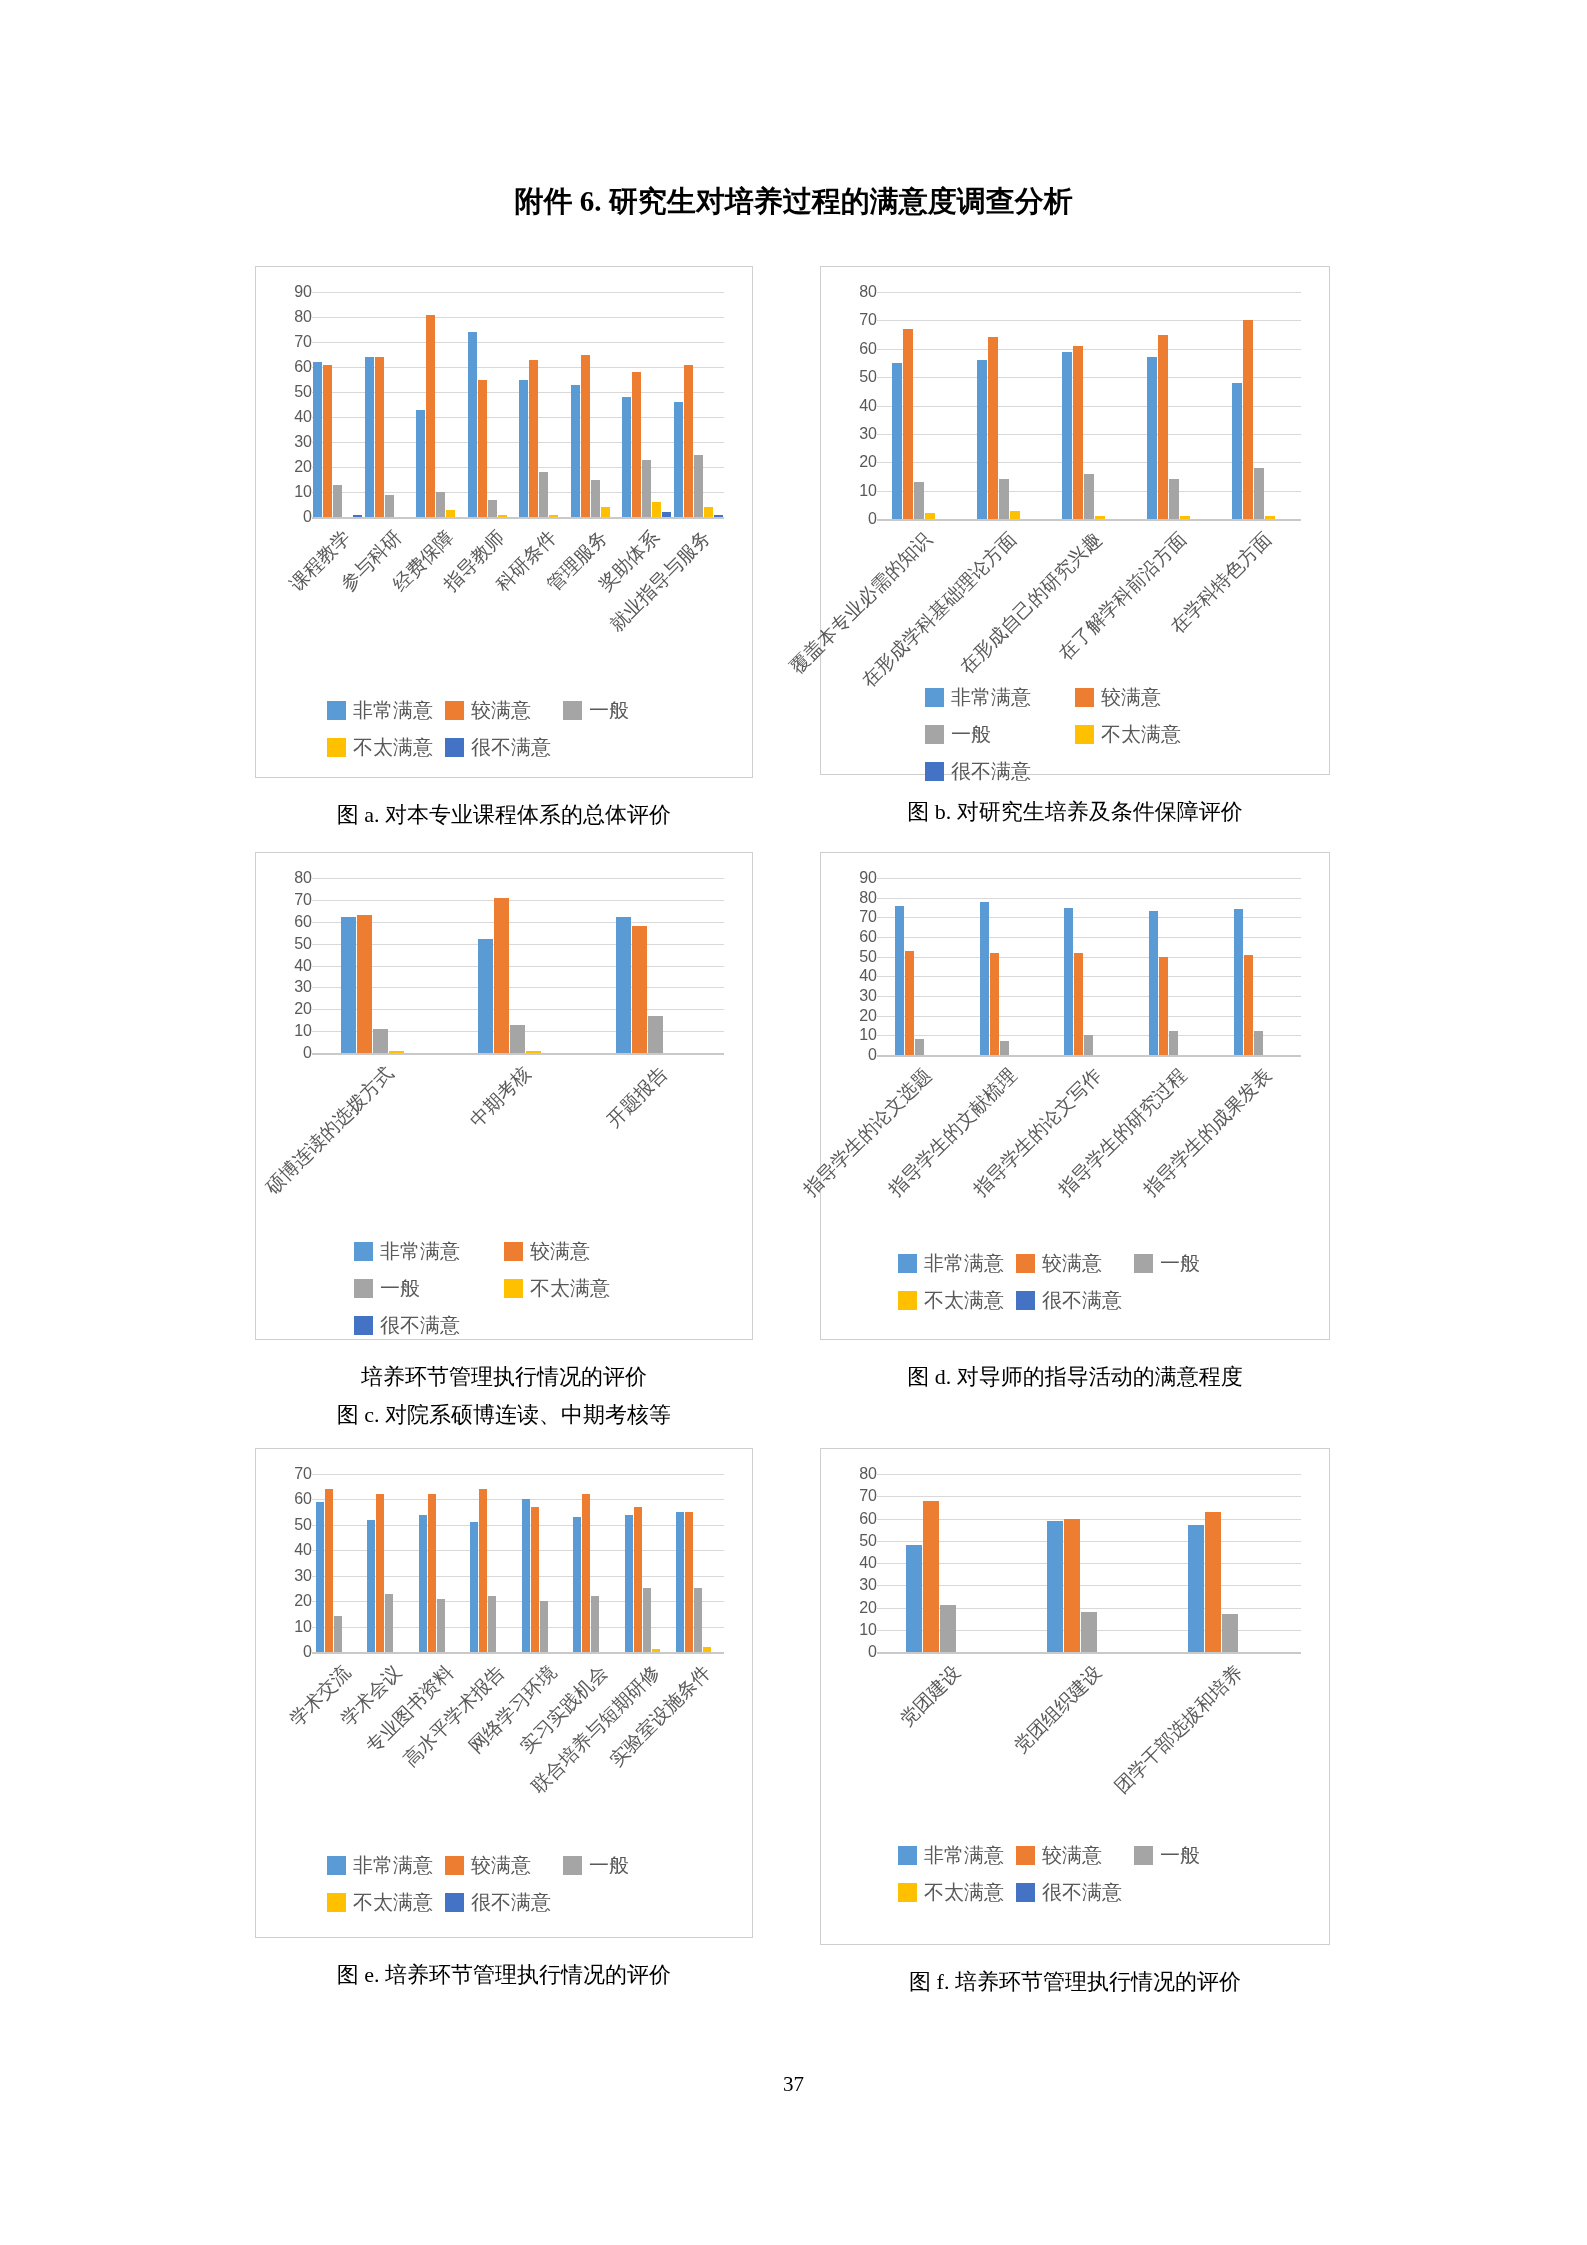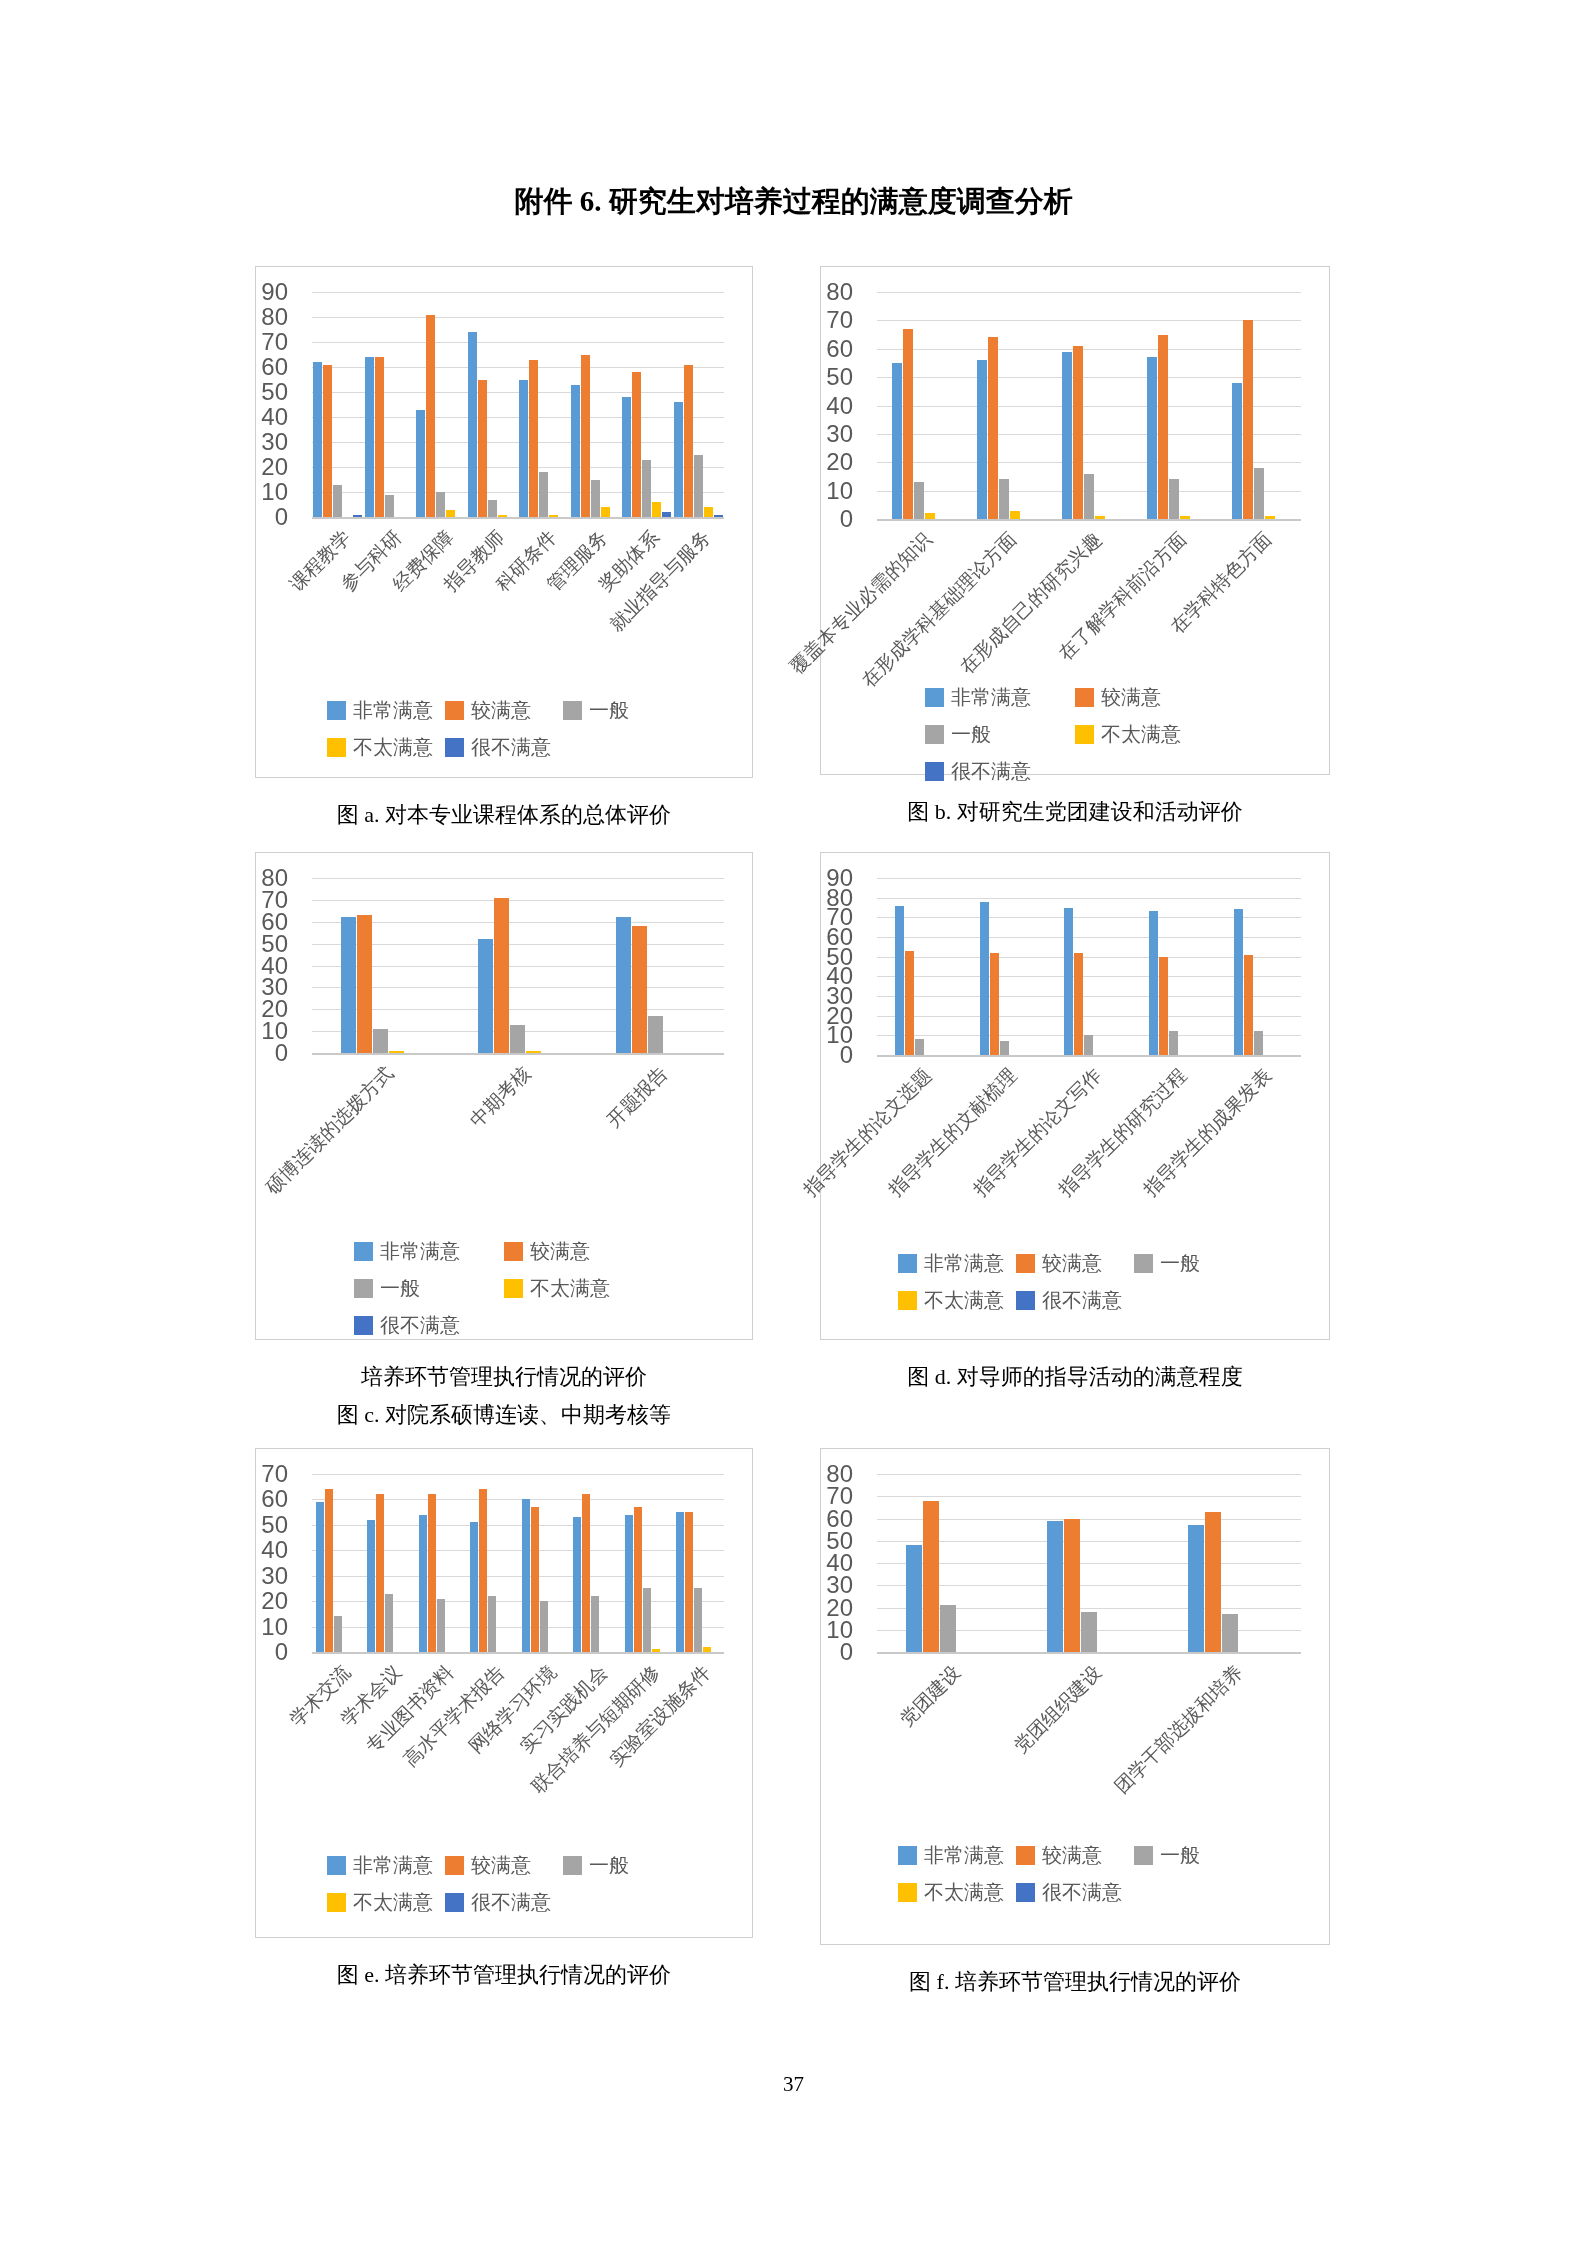--- a/index.html
+++ b/index.html
@@ -4,21 +4,21 @@
 <style>
   html,body{margin:0;padding:0;background:#fff;}
   body{font-family:"Liberation Sans",sans-serif;}
   #page{position:relative;width:1587px;height:2245px;background:#fff;overflow:hidden;}
   .title{position:absolute;top:182px;left:0;width:100%;text-align:center;
          font-family:"Liberation Serif",serif;font-weight:bold;font-size:29px;color:#000;}
   .cell{position:absolute;}
   .chart-card{background:#fff;border:1px solid #CFCFCF;box-sizing:border-box;padding-top:25px;}
   .plot-row{display:flex;}
   .ylabels{width:56px;position:relative;flex:none;}
-  .ytick{position:absolute;right:24px;font-size:24px;line-height:22px;color:#595959;}
+  .ytick{position:absolute;right:0;font-size:16px;line-height:22px;color:#595959;}
   .plot-area{flex:1;position:relative;margin-right:28px;border-bottom:2px solid #C9C9C9;}
   .gridline{position:absolute;left:0;right:0;height:1px;background:#D9D9D9;}
   .groups{position:absolute;left:0;right:0;top:0;bottom:0;display:flex;align-items:flex-end;}
   .group{flex:1 1 0;display:flex;justify-content:center;align-items:flex-end;}
   .bar{margin:0 .5px;flex:none;}
   .xlabels{position:relative;margin-left:56px;margin-right:28px;}
   .xanchor{position:absolute;top:6px;width:0;}
   .xlabel{position:absolute;top:0;right:0;white-space:nowrap;font-size:19px;color:#595959;
           transform:rotate(-45deg);transform-origin:100% 0;}
   .legend{display:grid;justify-content:center;row-gap:10px;margin-top:8px;}
@@ -270,21 +270,21 @@
             <div class="legend-item">
               <span class="swatch" style="background: rgb(255, 192, 0);"></span>
               <span class="legend-label">不太满意</span>
             </div>
             <div class="legend-item">
               <span class="swatch" style="background: rgb(68, 114, 196);"></span>
               <span class="legend-label">很不满意</span>
             </div>
           </div>
         </div>
-        <div class="caption">图 b. 对研究生党团建设和活动评价</div>
+        <div class="caption">图 b. 对研究生培养及条件保障评价</div>
       </div>
       <div class="cell" style="left: 255px; top: 852px; width: 498px;">
         <div class="chart-card" style="height: 488px;">
           <div class="plot-row">
             <div class="ylabels" style="height: 175px;">
               <span class="ytick" style="top: 164px;">0</span>
               <span class="ytick" style="top: 142.125px;">10</span>
               <span class="ytick" style="top: 120.25px;">20</span>
               <span class="ytick" style="top: 98.375px;">30</span>
               <span class="ytick" style="top: 76.5px;">40</span>

